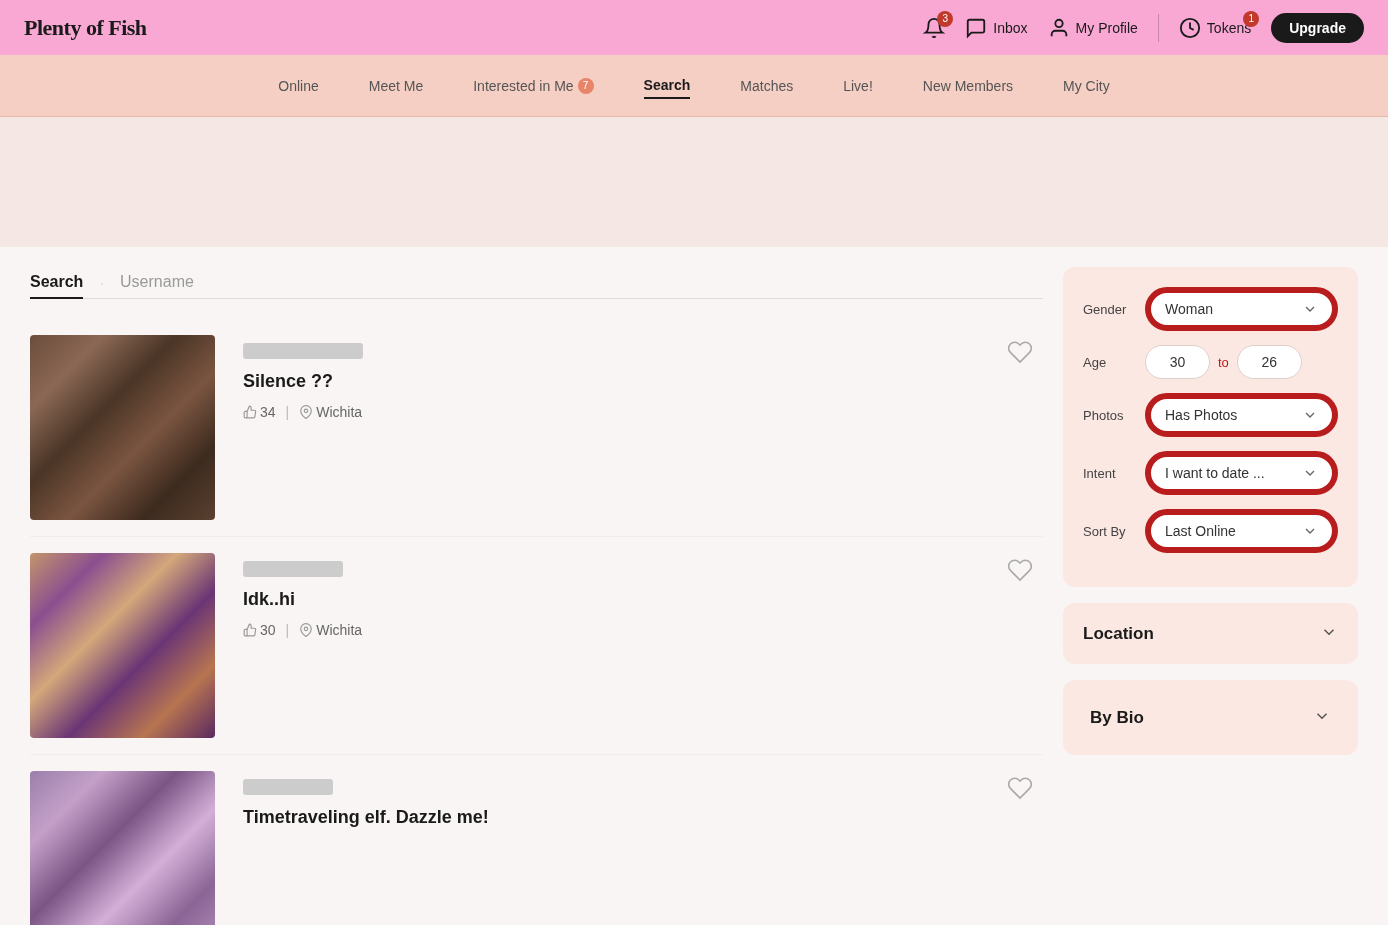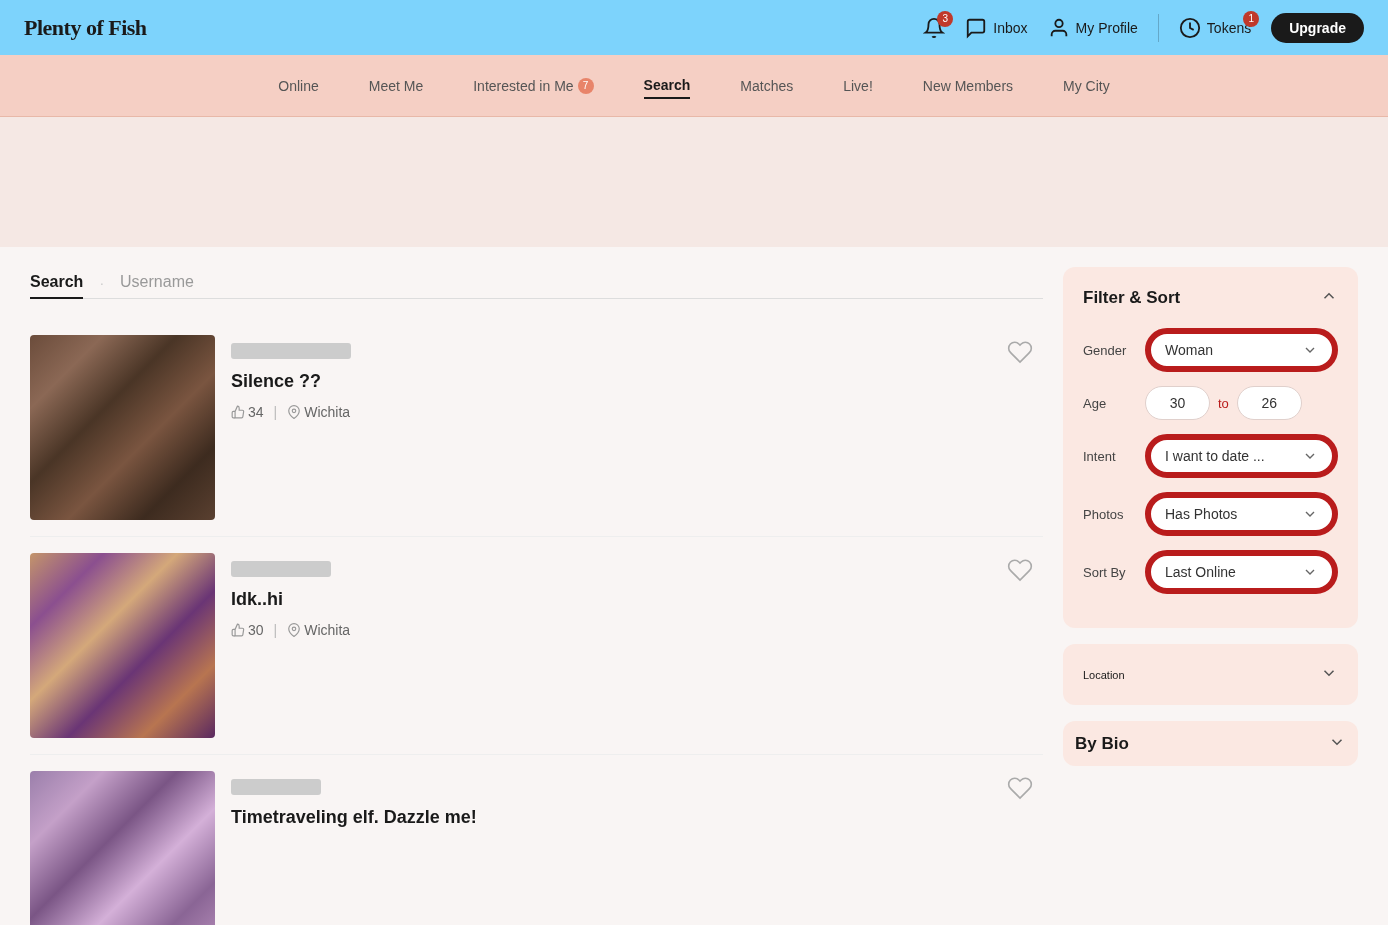--- a/index.html
+++ b/index.html
@@ -1,20 +1,20 @@
 <!DOCTYPE html>
 <html><head>
   <meta charset="utf-8">
   <style>
     * { box-sizing: border-box; margin: 0; padding: 0; }
     body { font-family: -apple-system, BlinkMacSystemFont, 'Segoe UI', sans-serif; background: #f9f5f4; color: #333; }
 
     
     .header {
-      background: #7dd3fc;
+      background: #f9a8d4;
       display: flex;
       align-items: center;
       justify-content: space-between;
       padding: 0 24px;
       height: 55px;
     }
     .logo {
       font-family: Georgia, serif;
       font-size: 22px;
       font-weight: bold;
@@ -149,21 +149,21 @@
     }
     .tab-sep {
       color: #ccc;
       font-size: 14px;
     }
 
     
     .profile-card {
       display: flex;
       align-items: flex-start;
-      gap: 16px;
+      gap: 28px;
       padding: 16px 0;
       border-bottom: 1px solid #eee;
       position: relative;
     }
     .profile-img {
       width: 185px;
       height: 185px;
       background: #ccc;
       flex-shrink: 0;
       border-radius: 4px;
@@ -295,29 +295,29 @@
       border-radius: 12px;
       padding: 20px;
       margin-bottom: 16px;
     }
     .location-header {
       display: flex;
       align-items: center;
       justify-content: space-between;
     }
     .location-title {
-      font-size: 11px;
-      font-weight: 400;
+      font-size: 17px;
+      font-weight: 700;
       color: #1a1a1a;
     }
 
     .bybio-card {
       background: #fbe8e2;
       border-radius: 12px;
-      padding: 12px;
+      padding: 27px;
     }
     .bybio-header {
       display: flex;
       align-items: center;
       justify-content: space-between;
     }
     .bybio-title {
       font-size: 17px;
       font-weight: 700;
       color: #1a1a1a;
@@ -458,28 +458,20 @@
         <svg viewBox="0 0 24 24" fill="none" stroke="#aaa" stroke-width="1.5">
           <path d="M20.84 4.61a5.5 5.5 0 0 0-7.78 0L12 5.67l-1.06-1.06a5.5 5.5 0 0 0-7.78 7.78l1.06 1.06L12 21.23l7.78-7.78 1.06-1.06a5.5 5.5 0 0 0 0-7.78z"></path>
         </svg>
       </button>
     </div>
   </div>
 
   <div class="right-panel">
 
     <div class="filter-card">
-      <div class="filter-header">
-        <span class="filter-title">Filter &amp; Sort</span>
-        <button class="filter-toggle">
-          <svg width="18" height="18" viewBox="0 0 24 24" fill="none" stroke="currentColor" stroke-width="2">
-            <polyline points="18 15 12 9 6 15"></polyline>
-          </svg>
-        </button>
-      </div>
 
       <div class="filter-row">
         <span class="filter-label">Gender</span>
         <div class="filter-select">
           <span class="filter-select-text">Woman</span>
           <svg viewBox="0 0 24 24" fill="none" stroke="currentColor" stroke-width="2">
             <polyline points="6 9 12 15 18 9"></polyline>
           </svg>
         </div>
       </div>
@@ -487,33 +479,33 @@
       <div class="filter-row">
         <span class="filter-label">Age</span>
         <div class="age-row">
           <div class="age-input">30</div>
           <span class="age-to">to</span>
           <div class="age-input">26</div>
         </div>
       </div>
 
       <div class="filter-row">
+        <span class="filter-label">Photos</span>
+        <div class="filter-select">
+          <span class="filter-select-text">Has Photos</span>
+          <svg viewBox="0 0 24 24" fill="none" stroke="currentColor" stroke-width="2">
+            <polyline points="6 9 12 15 18 9"></polyline>
+          </svg>
+        </div>
+      </div>
+
+      <div class="filter-row">
         <span class="filter-label">Intent</span>
         <div class="filter-select">
           <span class="filter-select-text">I want to date ...</span>
-          <svg viewBox="0 0 24 24" fill="none" stroke="currentColor" stroke-width="2">
-            <polyline points="6 9 12 15 18 9"></polyline>
-          </svg>
-        </div>
-      </div>
-
-      <div class="filter-row">
-        <span class="filter-label">Photos</span>
-        <div class="filter-select">
-          <span class="filter-select-text">Has Photos</span>
           <svg viewBox="0 0 24 24" fill="none" stroke="currentColor" stroke-width="2">
             <polyline points="6 9 12 15 18 9"></polyline>
           </svg>
         </div>
       </div>
 
       <div class="filter-row">
         <span class="filter-label">Sort By</span>
         <div class="filter-select">
           <span class="filter-select-text">Last Online</span>

